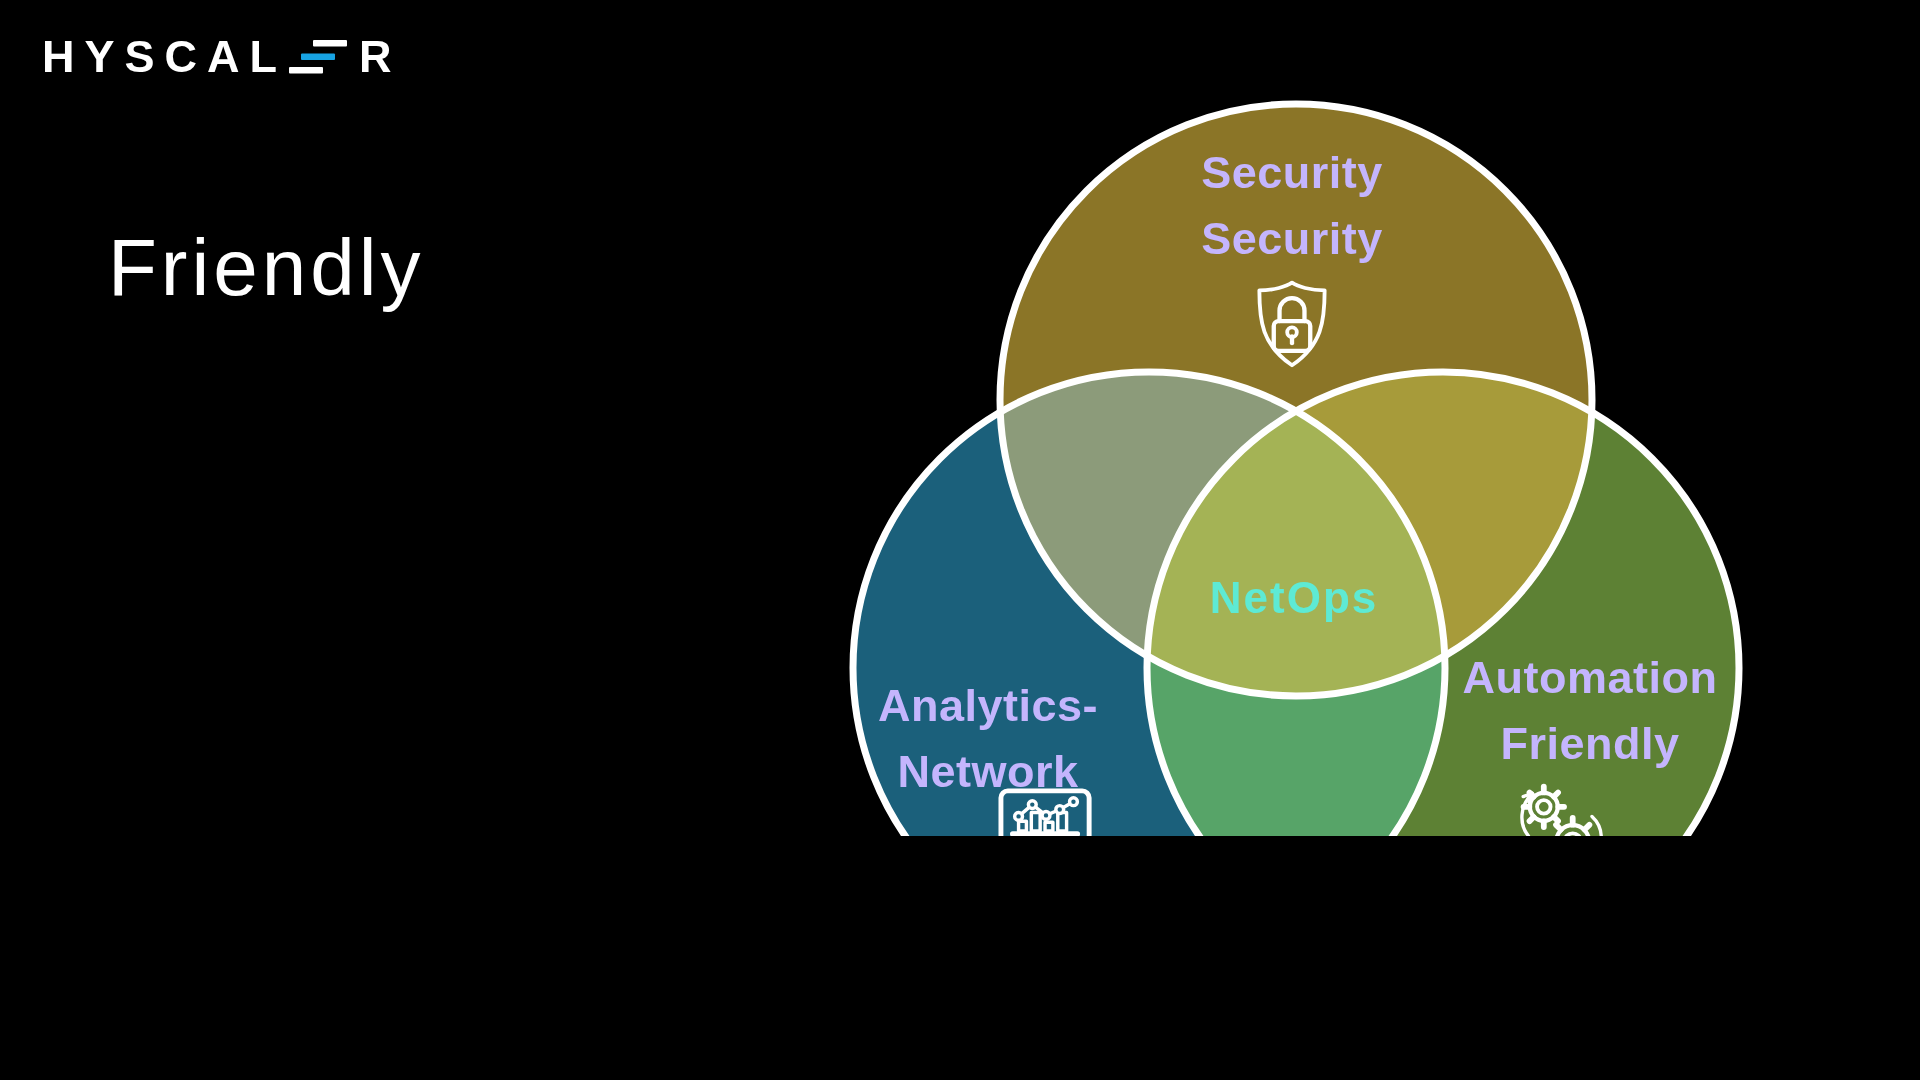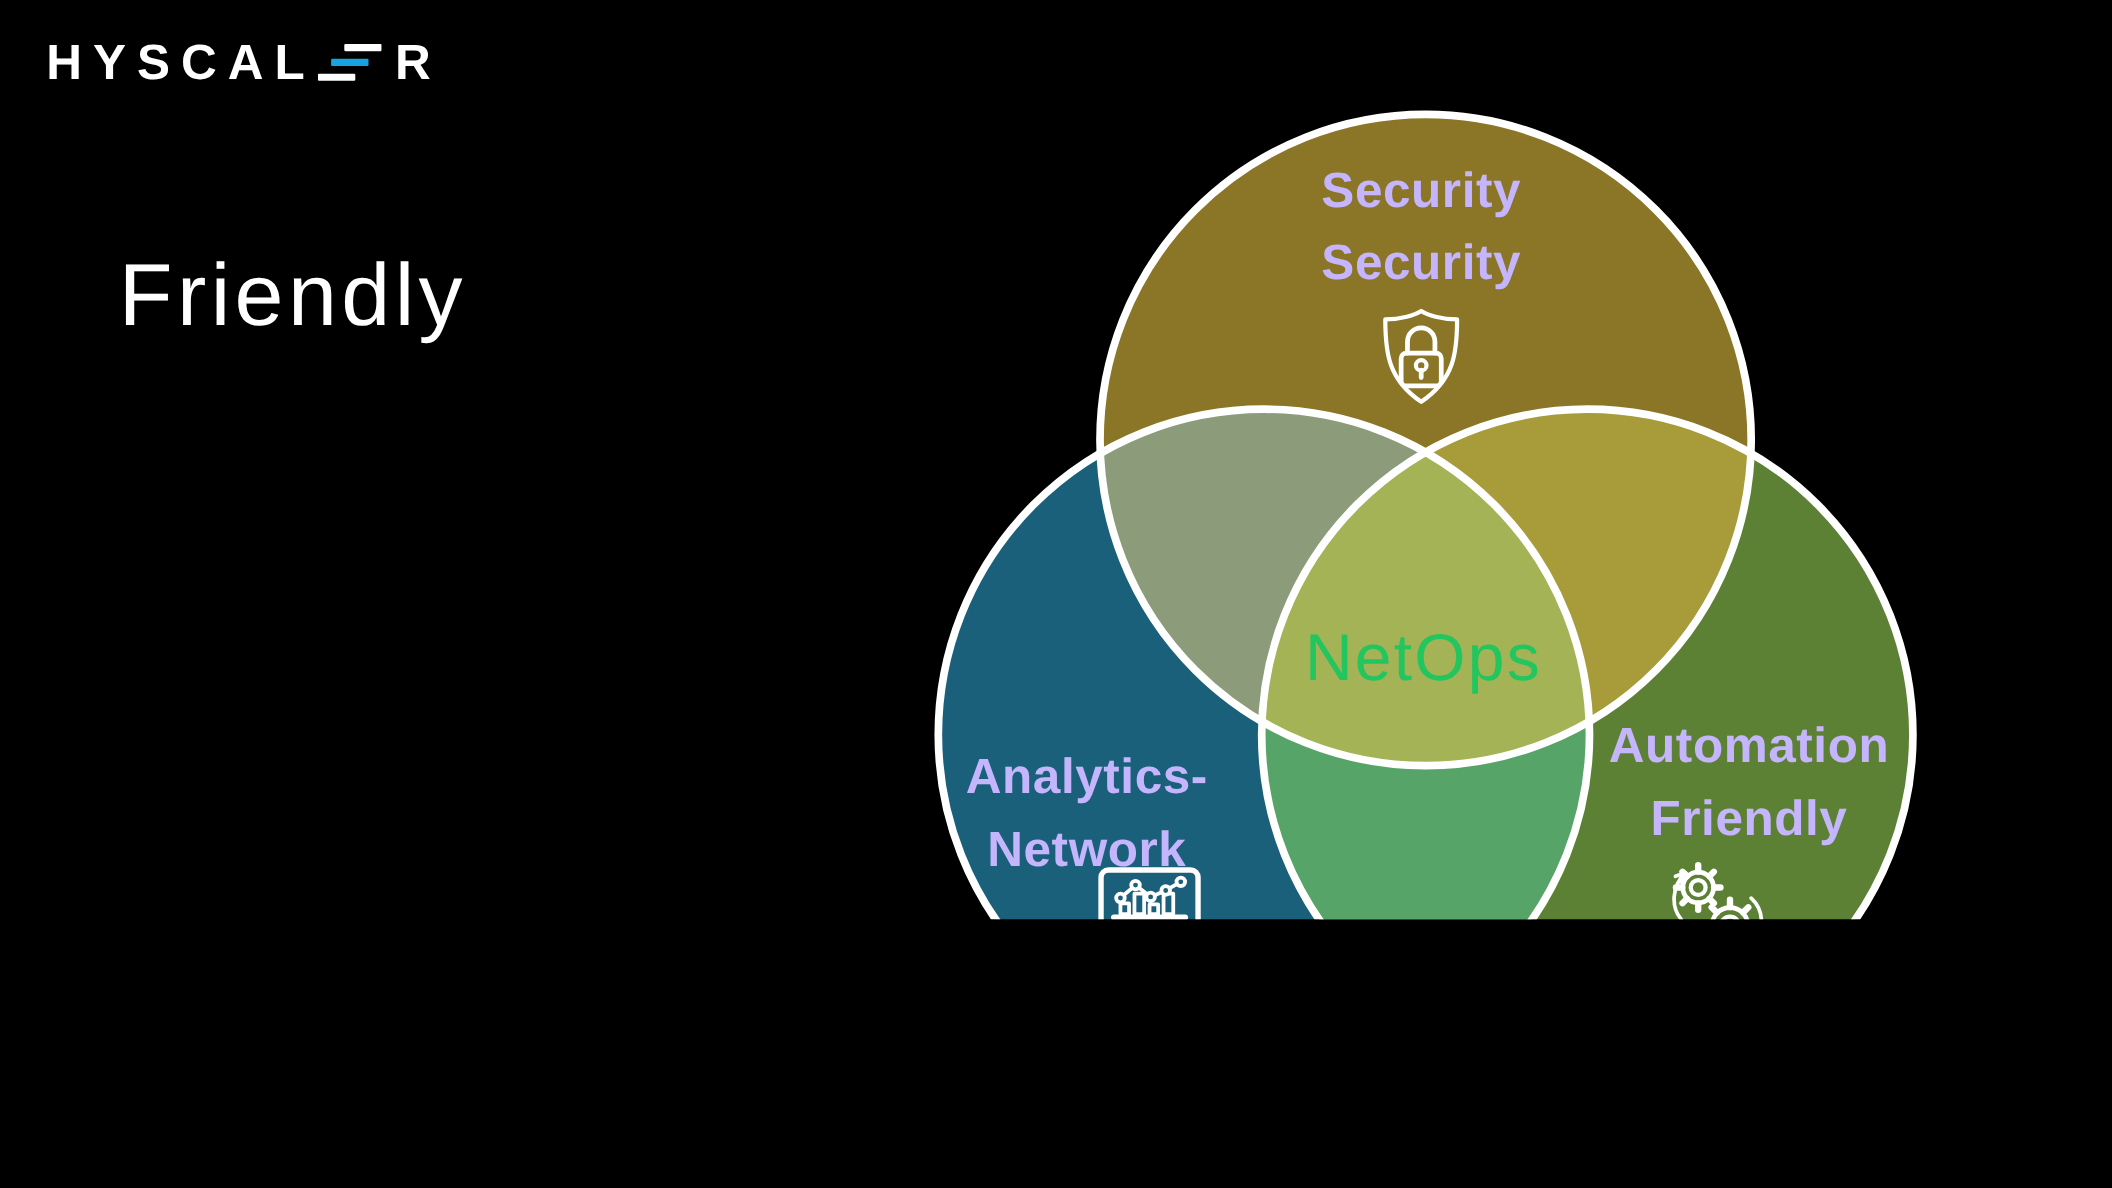--- a/index.html
+++ b/index.html
@@ -54,24 +54,24 @@
     line-height: 66px;
     letter-spacing: 0.5px;
     color: #c4b5fd;
     white-space: nowrap;
   }
   .netops-label {
     position: absolute;
     left: 1294px;
     top: 598px;
     transform: translate(-50%, -50%);
-    font-size: 60px;
-    font-weight: 400;
+    font-size: 44px;
+    font-weight: 700;
     letter-spacing: 2px;
-    color: #22c55e;
+    color: #5eead4;
     white-space: nowrap;
   }
 
   .icon { position: absolute; color: #fff; }
   .icon svg { display: block; width: 100%; height: 100%; }
 </style>
 </head>
 <body>
 
 <div class="stage">

